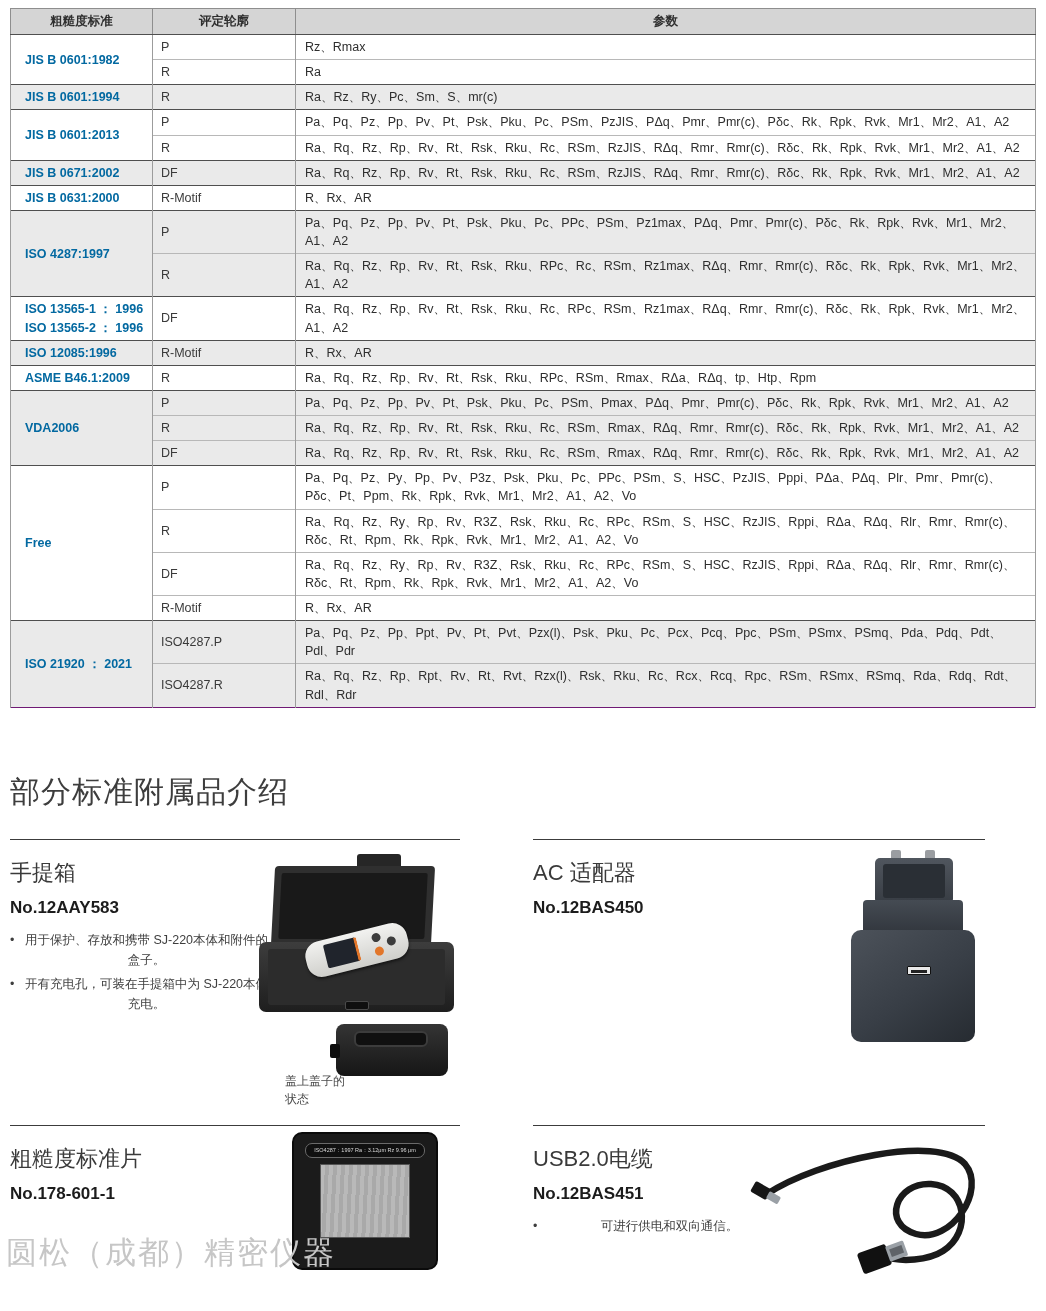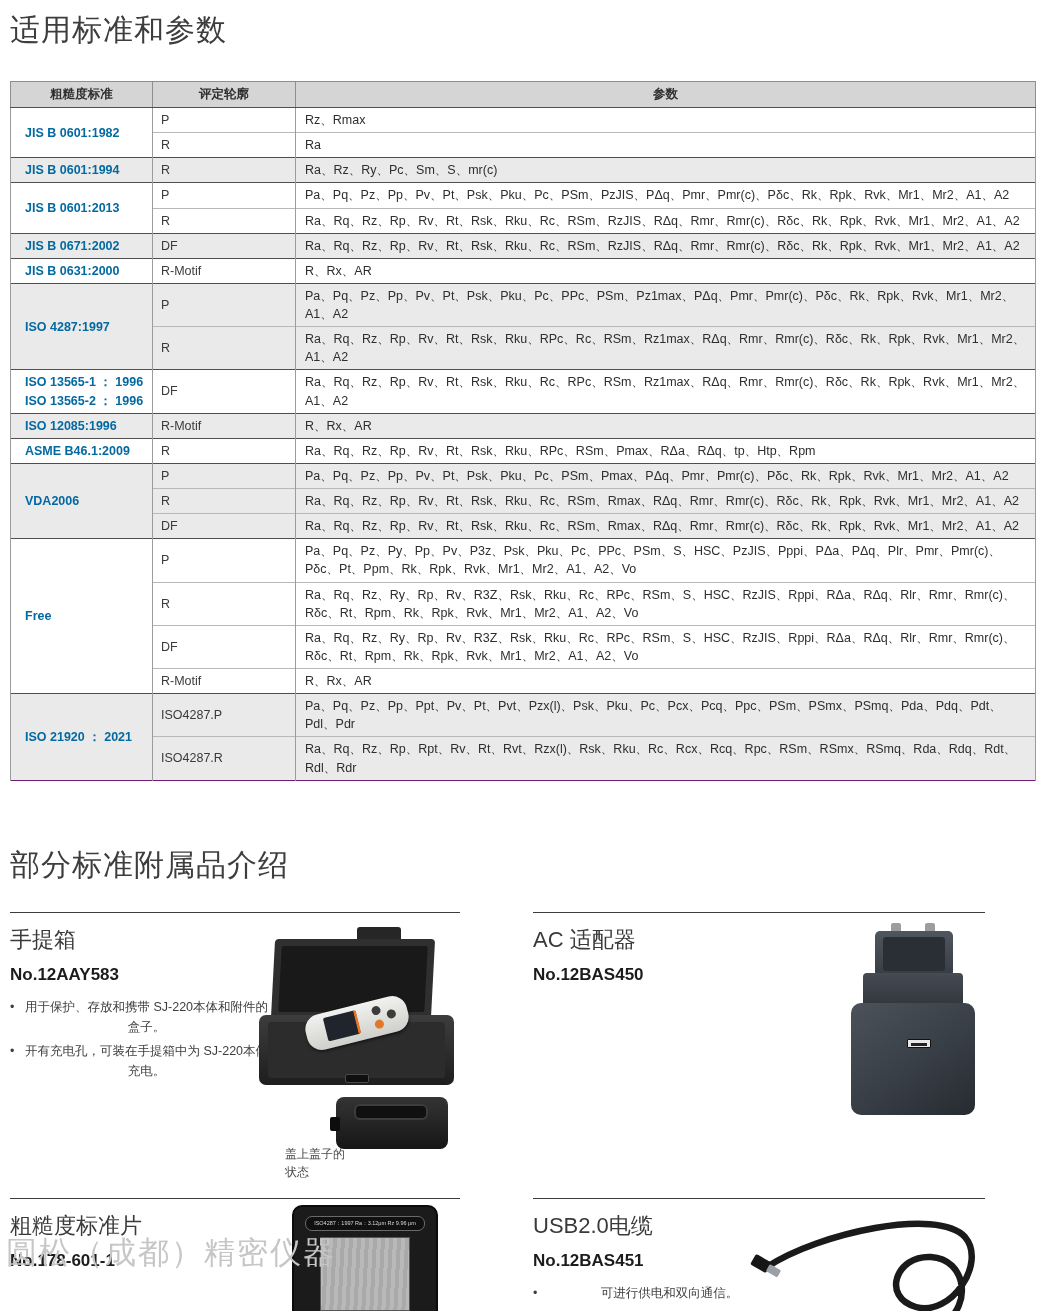--- a/index.html
+++ b/index.html
@@ -38,21 +38,21 @@
   .std-table tr.shaded td { background:#eaeaea; }
   .std-table td.std { font-weight:bold; color:#0369a1; padding-left:14px; white-space:pre-line; }
   .std-table td.profile { color:#3a3a3a; }
   .std-table td.params { padding-left:9px; }
 
   
   .acc-grid {
     display:grid; grid-template-columns:450px 452px; column-gap:73px;
     row-gap:48px; margin-top:0;
   }
-  .acc-item { border-top:1px solid #3c3c3c; padding-top:12px; position:relative; }
+  .acc-item { border-top:1px solid #3c3c3c; padding-top:18px; position:relative; }
   .acc-item.row1 { min-height:238px; }
   .acc-item.row2 { min-height:162px; }
   .acc-name { font-size:22px; font-weight:400; color:#3a3a3a; margin-bottom:10px; }
   .acc-model { font-size:17px; font-weight:bold; color:#1c1c1c; margin-bottom:12px; }
   ul.bullets { list-style:none; width:262px; }
   ul.bullets li {
     position:relative; padding-left:11px; font-size:12.5px; color:#3e3e3e;
     line-height:1.6; margin-bottom:4px;text-align:center;
   }
   ul.bullets li::before { content:"•"; position:absolute; left:0; top:0; color:#3e3e3e; }
@@ -103,21 +103,20 @@
   .watermark {
     position:absolute; left:6px; top:1232px; font-size:31px; color:#c6c6c6;
     letter-spacing:2px; font-weight:400;text-align:right;
   }
 </style>
 </head>
 <body>
 
 <div class="page">
 
-  <h1 id="title1" class="sec-title">适用标准和参数</h1>
 
   <table class="std-table">
     <colgroup>
       <col style="width:142px">
         <col style="width:143px">
         <col>
     </colgroup>
     <thead>
       <tr>
         <th>粗糙度标准</th>
@@ -175,21 +174,21 @@
           <td class="params">Ra、Rq、Rz、Rp、Rv、Rt、Rsk、Rku、Rc、RPc、RSm、Rz1max、RΔq、Rmr、Rmr(c)、Rδc、Rk、Rpk、Rvk、Mr1、Mr2、A1、A2</td>
         </tr>
         <tr class="shaded group-start">
           <td class="std" rowspan="1">ISO 12085:1996</td>
           <td class="profile">R-Motif</td>
           <td class="params">R、Rx、AR</td>
         </tr>
         <tr class="group-start">
           <td class="std" rowspan="1">ASME B46.1:2009</td>
           <td class="profile">R</td>
-          <td class="params">Ra、Rq、Rz、Rp、Rv、Rt、Rsk、Rku、RPc、RSm、Pmax、RΔa、RΔq、tp、Htp、Rpm</td>
+          <td class="params">Ra、Rq、Rz、Rp、Rv、Rt、Rsk、Rku、RPc、RSm、Rmax、RΔa、RΔq、tp、Htp、Rpm</td>
         </tr>
         <tr class="shaded group-start">
           <td class="std" rowspan="3">VDA2006</td>
           <td class="profile">P</td>
           <td class="params">Pa、Pq、Pz、Pp、Pv、Pt、Psk、Pku、Pc、PSm、Pmax、PΔq、Pmr、Pmr(c)、Pδc、Rk、Rpk、Rvk、Mr1、Mr2、A1、A2</td>
         </tr>
         <tr class="shaded">
           <td class="profile">R</td>
           <td class="params">Ra、Rq、Rz、Rp、Rv、Rt、Rsk、Rku、Rc、RSm、Rmax、RΔq、Rmr、Rmr(c)、Rδc、Rk、Rpk、Rvk、Mr1、Mr2、A1、A2</td>
         </tr>

